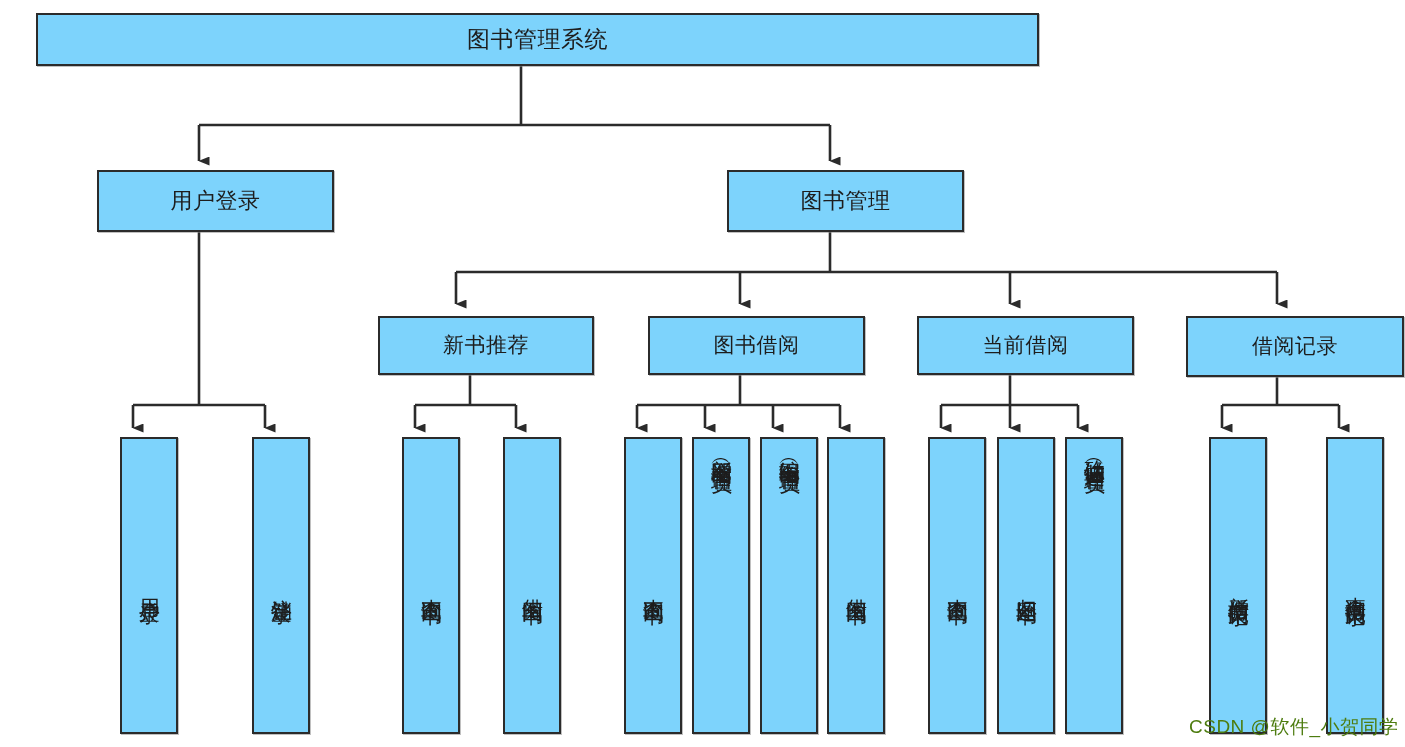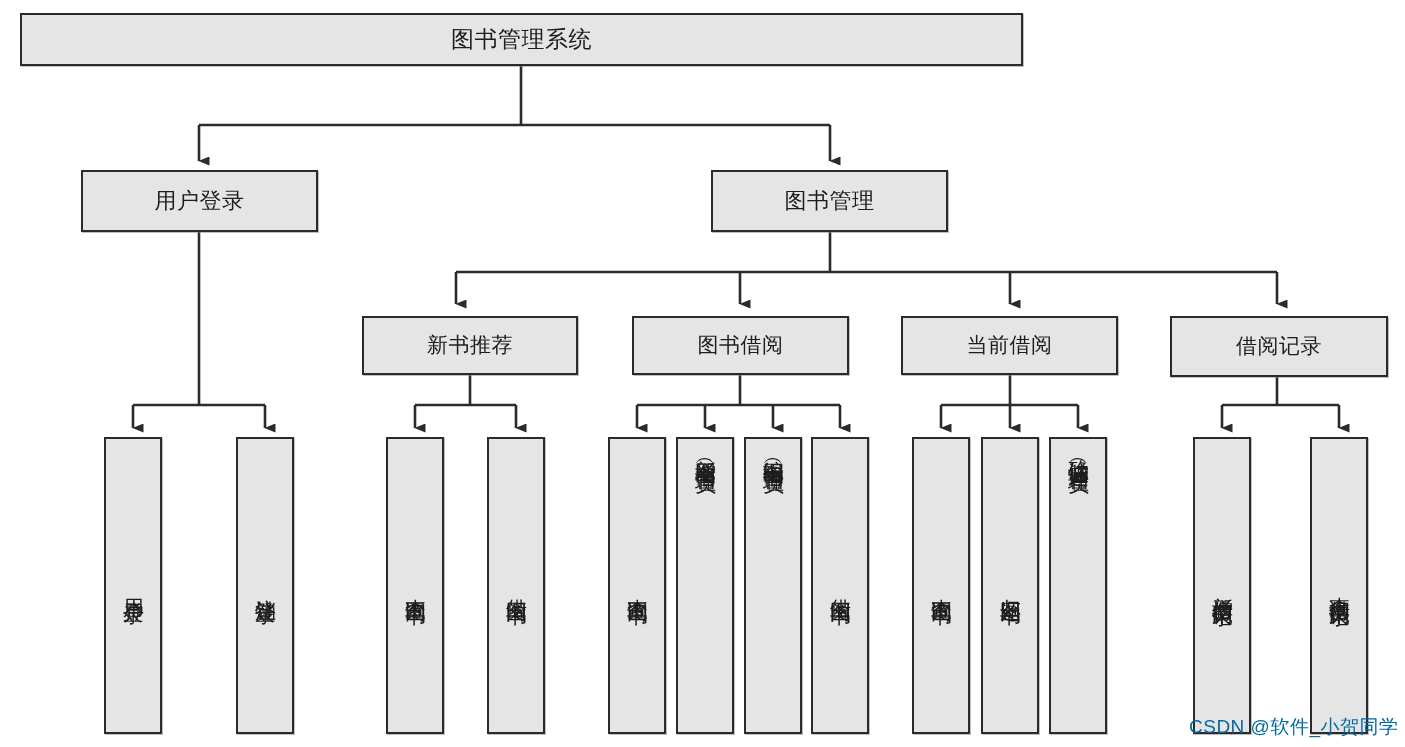--- a/index.html
+++ b/index.html
@@ -22,28 +22,29 @@
     position: absolute;
     left: 0;
     top: 0;
     width: 1405px;
     height: 747px;
     pointer-events: none;
   }
   .node {
     position: absolute;
     box-sizing: border-box;
-    background: #e5e5e5;
+    background: #7dd3fc;
     border: 2px solid #2b2b2b;
     box-shadow: 1px 1px 0 0 rgba(140,140,140,0.55);
     display: flex;
     align-items: center;
     justify-content: center;
     color: #1d1d1d;
     z-index: 2;
+    margin-left: 16px;
   }
   .node-label {
     display: block;
     text-align: center;
     line-height: 1.08;
     letter-spacing: 0.5px;
   }
   .node.root .node-label { font-size: 23px; }
   .node.branch .node-label { font-size: 22px; }
   .node.sub .node-label { font-size: 21px; text-align: center; }
@@ -69,21 +70,21 @@
   }
   .leaf-inner.top {
     align-items: flex-start;
     padding-top: 4px;
   }
   .watermark {
     position: absolute;
     left: 1189px;
     top: 714px;
     font-size: 19px;
-    color: #0369a1;
+    color: #4d7c0f;
     letter-spacing: 0.5px;
     white-space: nowrap;
     z-index: 3;
     font-family: "Liberation Sans", "DejaVu Sans", sans-serif;
   }
 </style>
 </head>
 <body>
 
 <div id="canvas">

